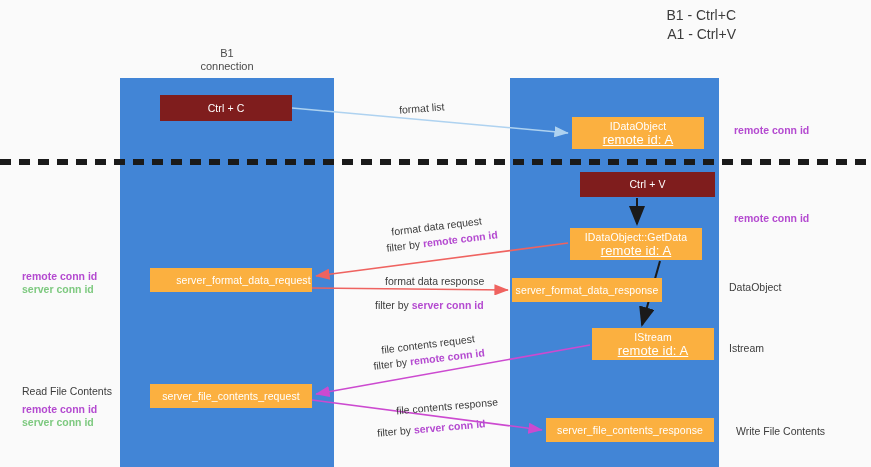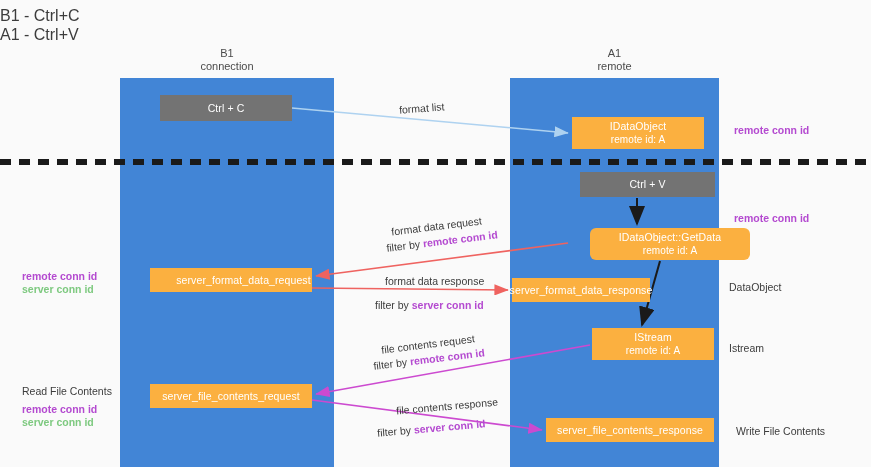--- a/index.html
+++ b/index.html
@@ -26,22 +26,22 @@
     position: absolute;
     background: #4285d6;
   }
   .lane-b1 { left: 120px; top: 78px; width: 214px; height: 389px; }
   .lane-a1 { left: 510px; top: 78px; width: 209px; height: 389px; }
 
   .title {
     position: absolute;
     left: 0; top: 6px;
     width: 736px;
-    text-align: left;
-    font-size: 16px;
+    text-align: right;
+    font-size: 14px;
     line-height: 19px;
     color: #3c3c3c;
     white-space: pre-line;
   }
 
   .lane-head {
     position: absolute;
     text-align: center;
     font-size: 11px;
     line-height: 13px;
@@ -57,31 +57,31 @@
     display: flex;
     flex-direction: column;
     align-items: center;
     justify-content: center;
     text-align: center;
     color: #ffffff;
     font-size: 10.5px;
     line-height: 13px;
     letter-spacing: 0.1px;
   }
-  .node.green { background: #737373; }
+  .node.green { background: #7f1d1d; }
   .node.orange { background: #fbb040; }
-  .node .l2 { font-size: 10px; }
+  .node .l2 { font-size: 13px; text-decoration: underline; }
 
   
   .n-ctrlc      { left: 160px; top: 95px;  width: 132px; height: 26px; }
   .n-idataobj   { left: 572px; top: 117px; width: 132px; height: 32px; }
   .n-ctrlv      { left: 580px; top: 172px; width: 135px; height: 25px; }
-  .n-getdata    { left: 590px; top: 228px; width: 160px; height: 32px; border-radius: 6px; }
+  .n-getdata    { left: 570px; top: 228px; width: 132px; height: 32px; }
   .n-sfdreq     { left: 150px; top: 268px; width: 162px; height: 24px; padding-left: 25px; }
-  .n-sfdresp    { left: 512px; top: 278px; width: 138px; height: 24px; }
+  .n-sfdresp    { left: 512px; top: 278px; width: 150px; height: 24px; }
   .n-istream    { left: 592px; top: 328px; width: 122px; height: 32px; }
   .n-sfcreq     { left: 150px; top: 384px; width: 162px; height: 24px; text-align: center; }
   .n-sfcresp    { left: 546px; top: 418px; width: 168px; height: 24px; }
 
   .edge-label {
     position: absolute;
     font-size: 10.5px;
     line-height: 14px;
     color: #3c3c3c;
     white-space: nowrap;
@@ -114,22 +114,20 @@
 <div id="canvas">
 
   <div class="lane lane-b1"></div>
   <div class="lane lane-a1"></div>
 
   <div class="title">B1 - Ctrl+C
 A1 - Ctrl+V</div>
 
   <div class="lane-head lane-head-b1">B1
 connection</div>
-  <div class="lane-head lane-head-a1">A1
-remote</div>
 
   <svg class="overlay" viewBox="0 0 871 467">
     <defs>
       <marker id="ah-blue" markerWidth="9" markerHeight="7" refX="8.5" refY="3.5" orient="auto">
         <polygon points="0,0 9,3.5 0,7" fill="#aed2f0"></polygon>
       </marker>
       <marker id="ah-red" markerWidth="9" markerHeight="7" refX="8.5" refY="3.5" orient="auto">
         <polygon points="0,0 9,3.5 0,7" fill="#ef6360"></polygon>
       </marker>
       <marker id="ah-mag" markerWidth="9" markerHeight="7" refX="8.5" refY="3.5" orient="auto">

